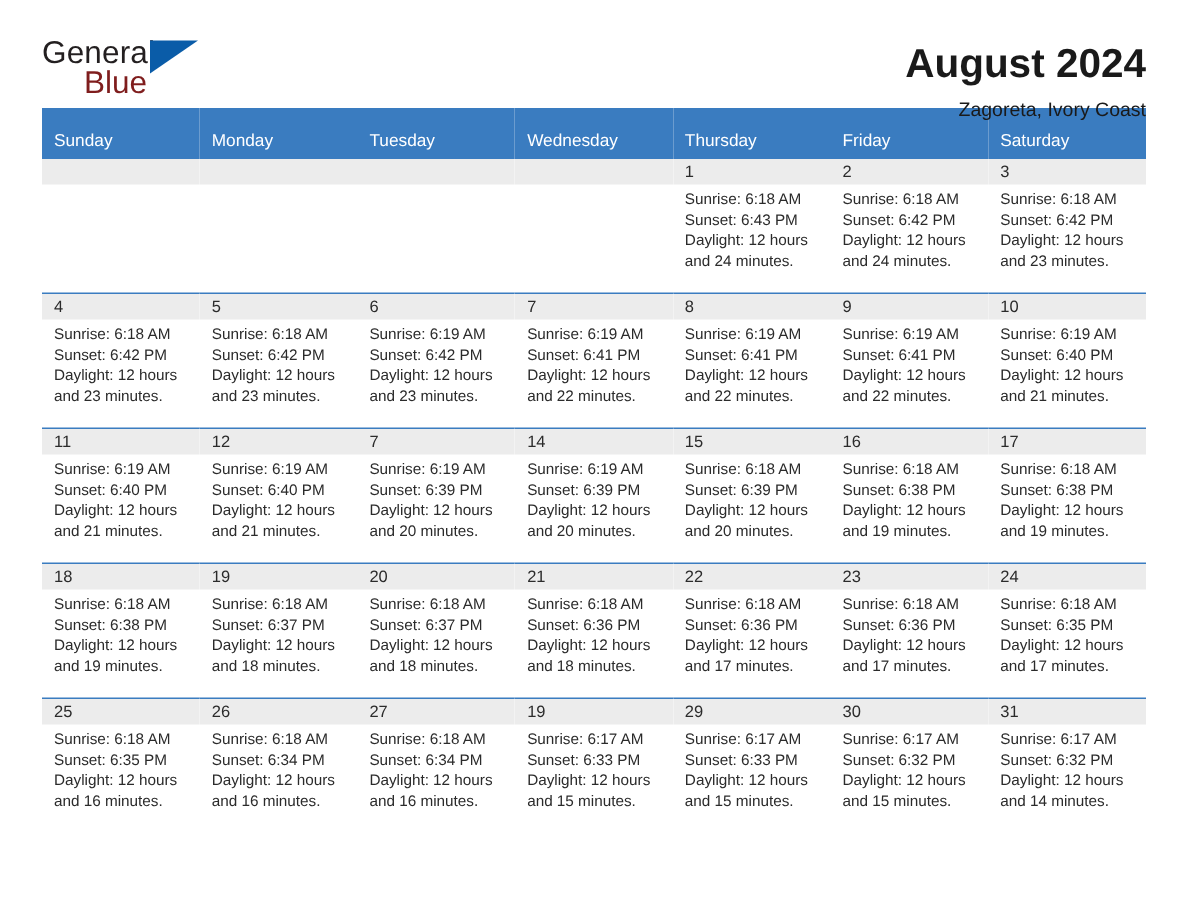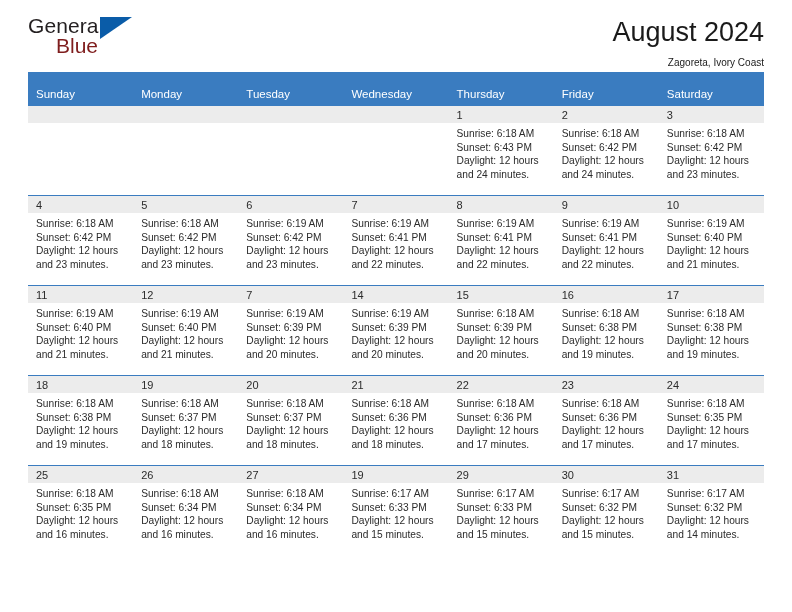--- a/index.html
+++ b/index.html
@@ -21,21 +21,21 @@
     box-sizing: border-box;
     padding: 0 28px;
   }
 
   
   .topbar {
     display: flex;
     align-items: flex-start;
     justify-content: space-between;
     height: 72px;
-    padding-top: 14px;
+    padding-top: 24px;
     box-sizing: border-box;
   }
   .brand {
     position: relative;
     width: 110px;
     height: 48px;
   }
   .brand-general {
     position: absolute;
     left: 0;
@@ -61,27 +61,27 @@
     height: 0;
     border-left: 32px solid #0a5ca8;
     border-bottom: 22px solid transparent;
   }
   .title-block {
     text-align: right;
     padding-top: 2px;
   }
   .cal-title {
     font-size: 27px;
-    font-weight: normal;
+    font-weight: bold;
     color: #1a1a1a;
     line-height: 32px;
     white-space: nowrap;
   }
   .cal-subtitle {
-    font-size: 10px;
+    font-size: 13px;
     color: #1a1a1a;
     line-height: 20px;
     margin-top: 5px;
     white-space: nowrap;
   }
 
   
   .calendar {
     width: 736px;
     border-collapse: collapse;

